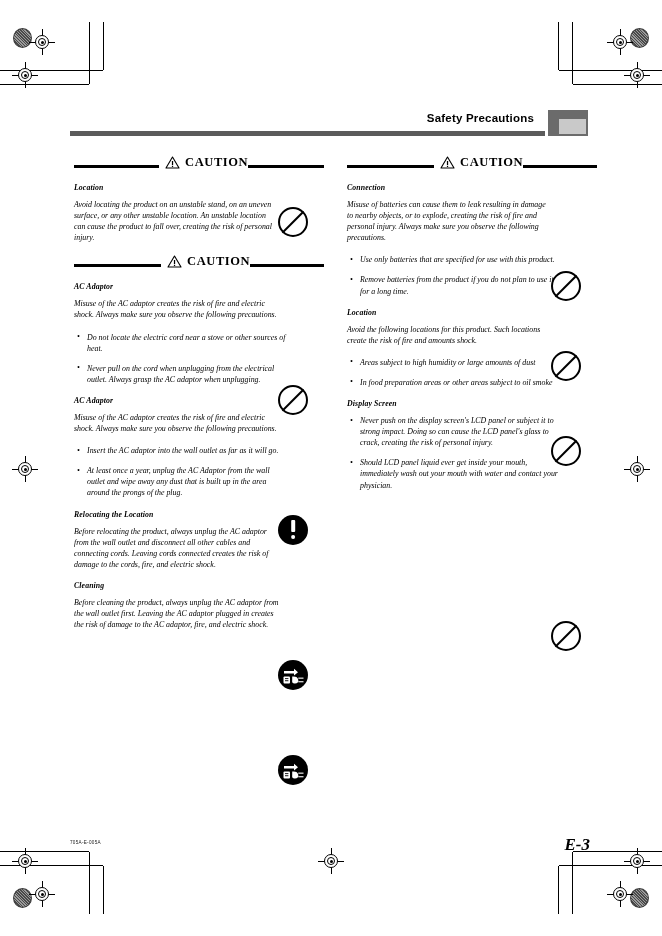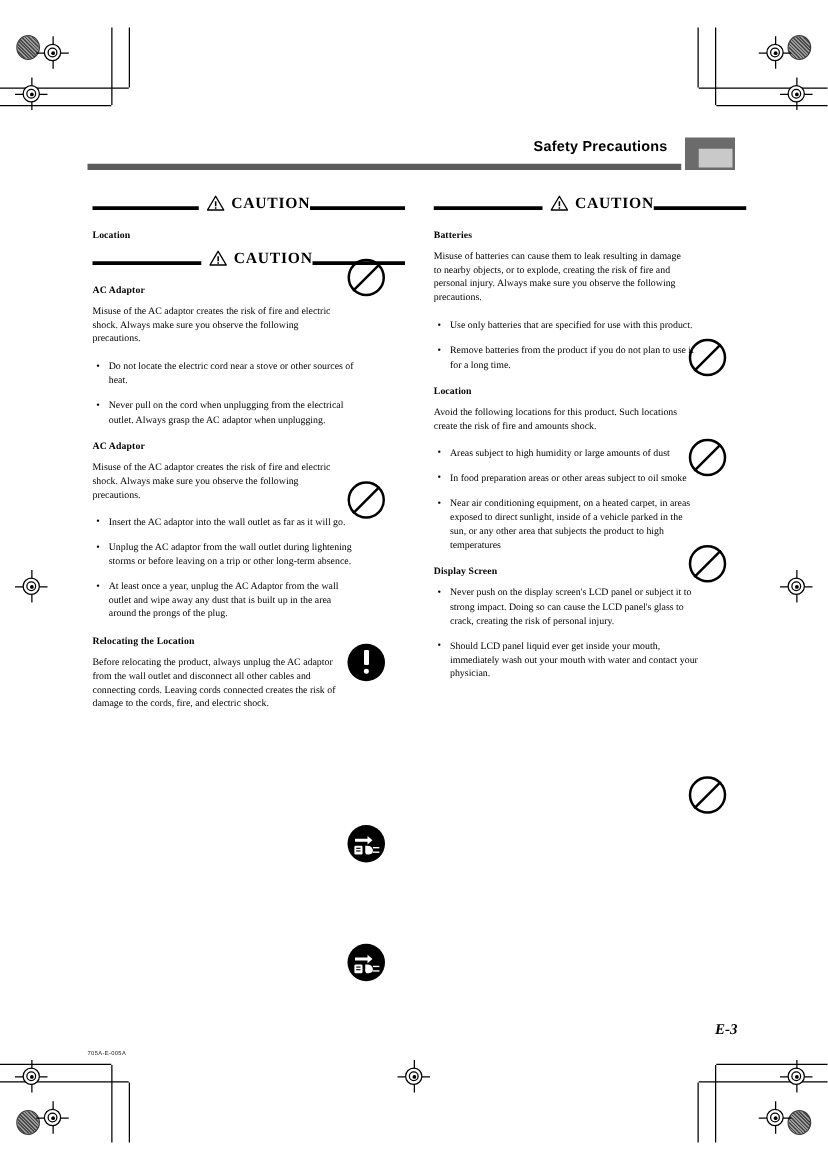--- a/index.html
+++ b/index.html
@@ -81,21 +81,21 @@
   }
   p.body {
     font-size:7.9px; line-height:11.1px; margin:0 0 11px 0;
     text-align:left; width:205px;
   }
   ul.bul { list-style:none; margin:0 0 11px 0; padding:0; width:212px; }
   ul.bul li { position:relative; padding-left:13px; font-size:7.9px; line-height:11.1px; margin-bottom:9px; }
   ul.bul li:before {
     content:"\2022"; position:absolute; left:3px; top:-0.5px; font-size:8px;
   }
-  .blk { position:relative; }
+  .blk { position:relative;font-style:italic; }
 
   
   .sym { position:absolute; width:30px; height:30px; }
   .sym-prohibit { border:2.2px solid #000; border-radius:50%; }
   .sym-prohibit:after {
     content:""; position:absolute; left:-2.2px; top:50%;
     width:calc(100% + 4.4px); height:2.2px; background:#000;
     transform: rotate(-45deg); transform-origin:center;
     margin-top:-1.1px;
   }
@@ -107,23 +107,23 @@
   .sym-plug { border-radius:50%; background:#000; }
   .sym-plug svg { position:absolute; left:0; top:0; }
 
   
   .footer-code {
     position:absolute; left:70px; top:840px;
     font-family:"Liberation Sans","DejaVu Sans",sans-serif;
     font-size:4.6px; color:#222; letter-spacing:.3px;
   }
   .page-num {
-    position:absolute; right:72px; top:816px;
+    position:absolute; right:72px; top:835px;
     font-family:"Liberation Serif","DejaVu Serif",serif;
-    font-style:italic; font-weight:bold; font-size:12px;
+    font-style:italic; font-weight:bold; font-size:17px;
   }
 </style>
 </head>
 <body>
 
 <div class="page">
 
   <div>
 
     <div class="cropcorner" style="left:0;top:22px;width:115px;height:62px;">
@@ -258,20 +258,21 @@
               <rect x="6.9" y="5" width="1.25" height="4" fill="#000"></rect>
               <rect x="6.9" y="9.8" width="1.25" height="1.25" fill="#000"></rect>
             </svg>
           </span>
           <span class="word">CAUTION</span>
         </div>
         <span class="ln ln-r" style="width: 76.2px;"></span>
       </div>
       <div class="blk">
         <h3 class="sec">Location</h3>
+        <p class="body">Avoid locating the product on an unstable stand, on an uneven surface, or any other unstable location. An unstable location can cause the product to fall over, creating the risk of personal injury.</p>
       </div>
       <div class="sym sym-prohibit" style="top: 52px; left: 204px;"></div>
       <div class="hdr-bar">
         <span class="ln ln-l" style="width: 87px;"></span>
         <div class="mid" style="left: 93px;">
           <span class="tri">
             <svg width="15" height="13" viewBox="0 0 15 13">
               <path d="M7.5 1 L14 12 L1 12 Z" fill="none" stroke="#000" stroke-width="1.1" stroke-linejoin="round"></path>
               <rect x="6.9" y="5" width="1.25" height="4" fill="#000"></rect>
               <rect x="6.9" y="9.8" width="1.25" height="1.25" fill="#000"></rect>
@@ -288,21 +289,20 @@
           <li>Do not locate the electric cord near a stove or other sources of heat.</li>
           <li>Never pull on the cord when unplugging from the electrical outlet.  Always grasp the AC adaptor when unplugging.</li>
         </ul>
       </div>
       <div class="sym sym-prohibit" style="top: 230px; left: 204px;"></div>
       <div class="blk">
         <h3 class="sec">AC Adaptor</h3>
         <p class="body">Misuse of the AC adaptor creates the risk of fire and electric shock. Always make sure you observe the following precautions.</p>
         <ul class="bul">
           <li>Insert the AC adaptor into the wall outlet as far as it will go.</li>
-          <li>Unplug the AC adaptor from the wall outlet during lightening storms or before leaving on a trip or other long-term absence.</li>
           <li>At least once a year, unplug the AC Adaptor from the wall outlet and wipe away any dust that is built up in the area around the prongs of the plug.</li>
         </ul>
       </div>
       <div class="sym sym-exclaim" style="top: 360px; left: 204px;">
         <div class="bar"></div>
         <div class="pt"></div>
       </div>
       <div class="blk">
         <h3 class="sec">Relocating the Location</h3>
         <p class="body">Before relocating the product, always unplug the AC adaptor from the wall outlet and disconnect all other cables and connecting cords. Leaving cords connected creates the risk of damage to the cords, fire, and electric shock.</p>
@@ -310,20 +310,24 @@
       <div class="sym sym-plug" style="top: 505px; left: 204px;">
         <svg width="30" height="30" viewBox="0 0 30 30">
           <path d="M6 11 h10 v-2.2 l4 3.4 -4 3.4 V13.4 H6 Z" fill="#fff"></path>
           <rect x="5.5" y="16.5" width="6.5" height="7" rx="1" fill="#fff"></rect>
           <rect x="7" y="18.2" width="3.4" height="0.9" fill="#000"></rect>
           <rect x="7" y="20.3" width="3.4" height="0.9" fill="#000"></rect>
           <path d="M14.2 16.6 q5.4 -0.6 6.1 3.4 q0.5 3.2 -3.3 3.6 q-3.4 0.3 -2.8 -3.5 Z" fill="#fff"></path>
           <rect x="20.3" y="17.6" width="5.2" height="1.1" fill="#fff"></rect>
           <rect x="20.3" y="21.2" width="5.2" height="1.1" fill="#fff"></rect>
         </svg>
+      </div>
+      <div class="blk">
+        <h3 class="sec">Cleaning</h3>
+        <p class="body">Before cleaning the product, always unplug the AC adaptor from the wall outlet first. Leaving the AC adaptor plugged in creates the risk of damage to the AC adaptor, fire, and electric shock.</p>
       </div>
       <div class="sym sym-plug" style="top: 600px; left: 204px;">
         <svg width="30" height="30" viewBox="0 0 30 30">
           <path d="M6 11 h10 v-2.2 l4 3.4 -4 3.4 V13.4 H6 Z" fill="#fff"></path>
           <rect x="5.5" y="16.5" width="6.5" height="7" rx="1" fill="#fff"></rect>
           <rect x="7" y="18.2" width="3.4" height="0.9" fill="#000"></rect>
           <rect x="7" y="20.3" width="3.4" height="0.9" fill="#000"></rect>
           <path d="M14.2 16.6 q5.4 -0.6 6.1 3.4 q0.5 3.2 -3.3 3.6 q-3.4 0.3 -2.8 -3.5 Z" fill="#fff"></path>
           <rect x="20.3" y="17.6" width="5.2" height="1.1" fill="#fff"></rect>
           <rect x="20.3" y="21.2" width="5.2" height="1.1" fill="#fff"></rect>
@@ -340,36 +344,35 @@
               <path d="M7.5 1 L14 12 L1 12 Z" fill="none" stroke="#000" stroke-width="1.1" stroke-linejoin="round"></path>
               <rect x="6.9" y="5" width="1.25" height="4" fill="#000"></rect>
               <rect x="6.9" y="9.8" width="1.25" height="1.25" fill="#000"></rect>
             </svg>
           </span>
           <span class="word">CAUTION</span>
         </div>
         <span class="ln ln-r" style="width: 74.2px;"></span>
       </div>
       <div class="blk">
-        <h3 class="sec">Batteries</h3>
+        <h3 class="sec">Connection</h3>
         <p class="body">Misuse of batteries can cause them to leak resulting in damage to nearby objects, or to explode, creating the risk of fire and personal injury. Always make sure you observe the following precautions.</p>
         <ul class="bul">
           <li>Use only batteries that are specified for use with this product.</li>
           <li>Remove batteries from the product if you do not plan to use it for a long time.</li>
         </ul>
       </div>
       <div class="sym sym-prohibit" style="top: 116px; left: 204px;"></div>
       <div class="sym sym-prohibit" style="top: 196px; left: 204px;"></div>
       <div class="blk">
         <h3 class="sec">Location</h3>
         <p class="body">Avoid the following locations for this product. Such locations create the risk of fire and amounts shock.</p>
         <ul class="bul">
           <li>Areas subject to high humidity or large amounts of dust</li>
           <li>In food preparation areas or other areas subject to oil smoke</li>
-          <li>Near air conditioning equipment, on a heated carpet, in areas exposed to direct sunlight, inside of a vehicle parked in the sun, or any other area that subjects the product to high temperatures</li>
         </ul>
       </div>
       <div class="sym sym-prohibit" style="top: 281px; left: 204px;"></div>
       <div class="blk">
         <h3 class="sec">Display Screen</h3>
         <ul class="bul">
           <li>Never push on the display screen's LCD panel or subject it to strong impact. Doing so can cause the LCD panel's glass to crack, creating the risk of personal injury.</li>
           <li>Should LCD panel liquid ever get inside your mouth, immediately wash out your mouth with water and contact your physician.</li>
         </ul>
       </div>

